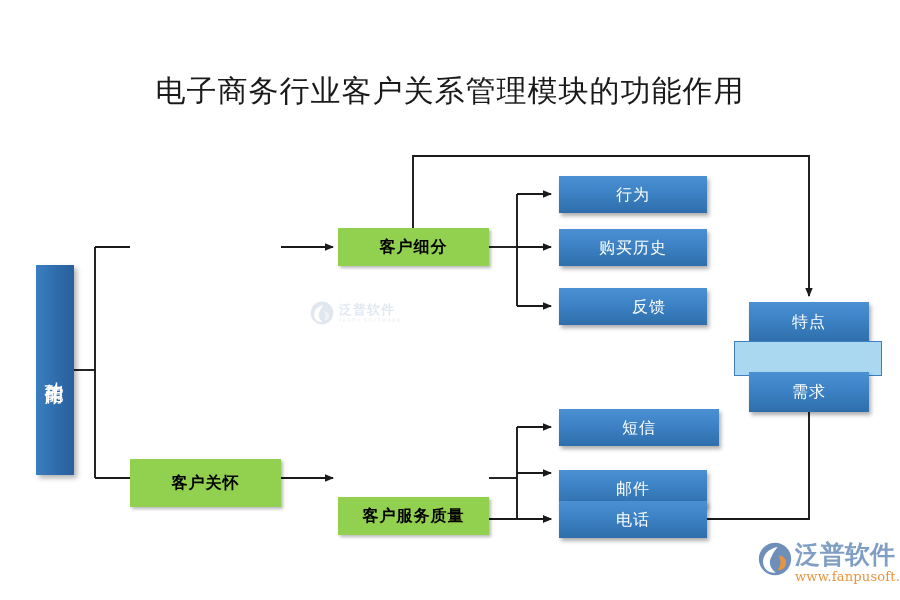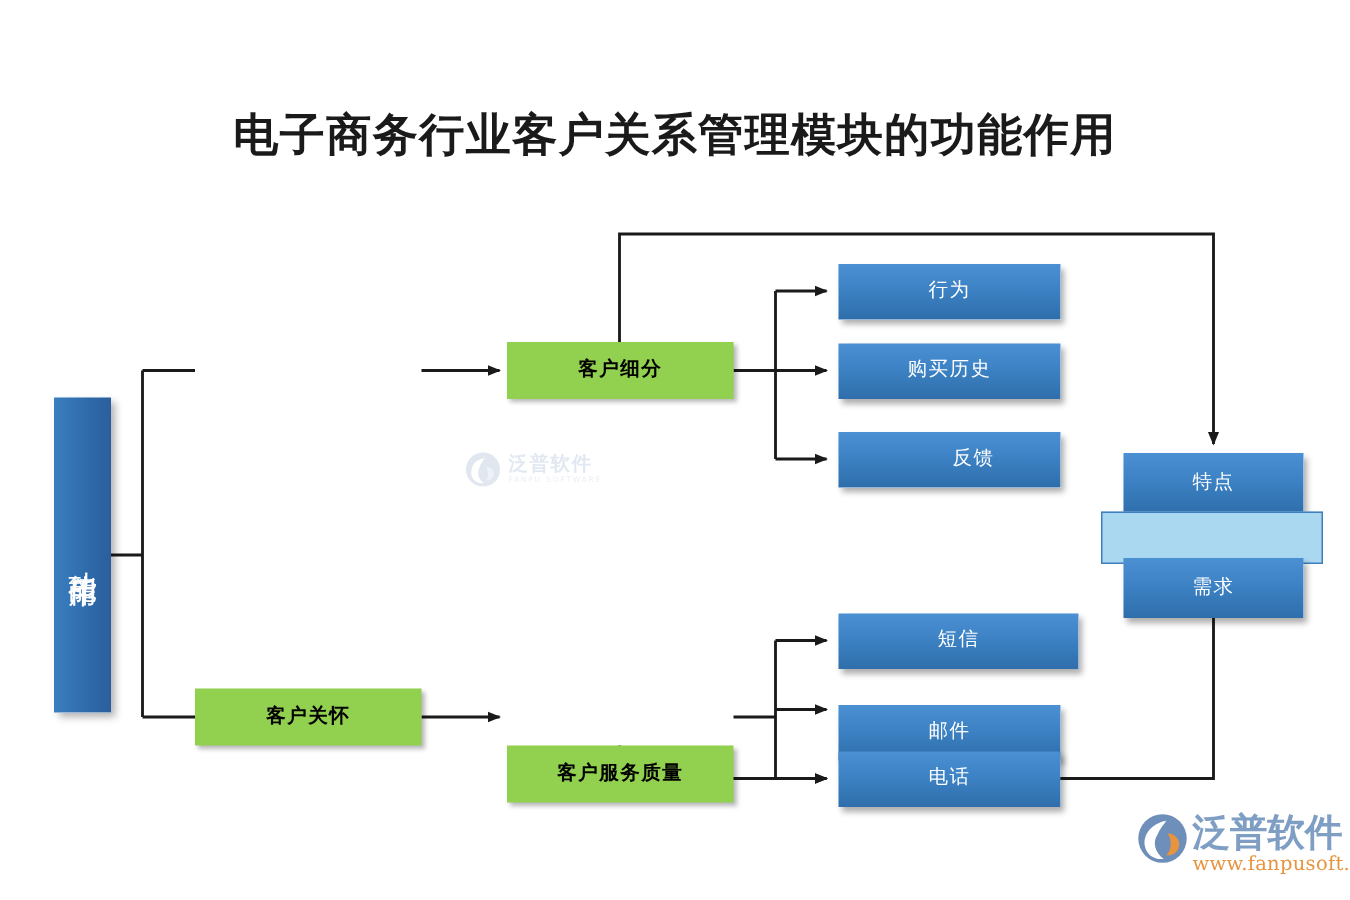--- a/index.html
+++ b/index.html
@@ -21,21 +21,21 @@
 
   
   .diagram-title {
     position: absolute;
     left: 0;
     top: 72px;
     width: 900px;
     text-align: center;
     font-size: 30px;
     line-height: 38px;
-    font-weight: 700;
+    font-weight: 400;
     color: #1a1a1a;
     letter-spacing: 1px;
     font-family: "DejaVu Serif", "Liberation Serif", serif;
     white-space: nowrap;
   }
 
   
   #connectors {
     position: absolute;
     left: 0;
@@ -45,21 +45,21 @@
   }
 
   
   .node {
     position: absolute;
     box-sizing: border-box;
     display: flex;
     align-items: center;
     justify-content: center;
     text-align: center;
-    font-size: 13px;
+    font-size: 16px;
     line-height: 1.25;
     letter-spacing: 1px;
     white-space: nowrap;
   }
 
   
   .node.green {
     background: #92d050;
     color: #000000;
     font-weight: bold;
@@ -239,21 +239,21 @@
   <div class="node blue" style="left:559px; top:176px; width:148px; height:37px;">
     <span>行为</span>
   </div>
   <div class="node blue" style="left:559px; top:229px; width:148px; height:37px;">
     <span>购买历史</span>
   </div>
   <div class="node blue" style="left:559px; top:288px; width:148px; height:37px;padding-left:32px;">
     <span>反馈</span>
   </div>
 
-  <div class="node green" style="left:130px; top:459px; width:151px; height:38px;">
+  <div class="node green" style="left:130px; top:459px; width:151px; height:48px;">
     <span>客户关怀</span>
   </div>
 
   <div class="node green" style="left:338px; top:459px; width:151px; height:38px;margin-top:38px;">
     <span>客户服务质量</span>
   </div>
 
   <div class="node blue" style="left:559px; top:409px; width:160px; height:37px;">
     <span>短信</span>
   </div>

